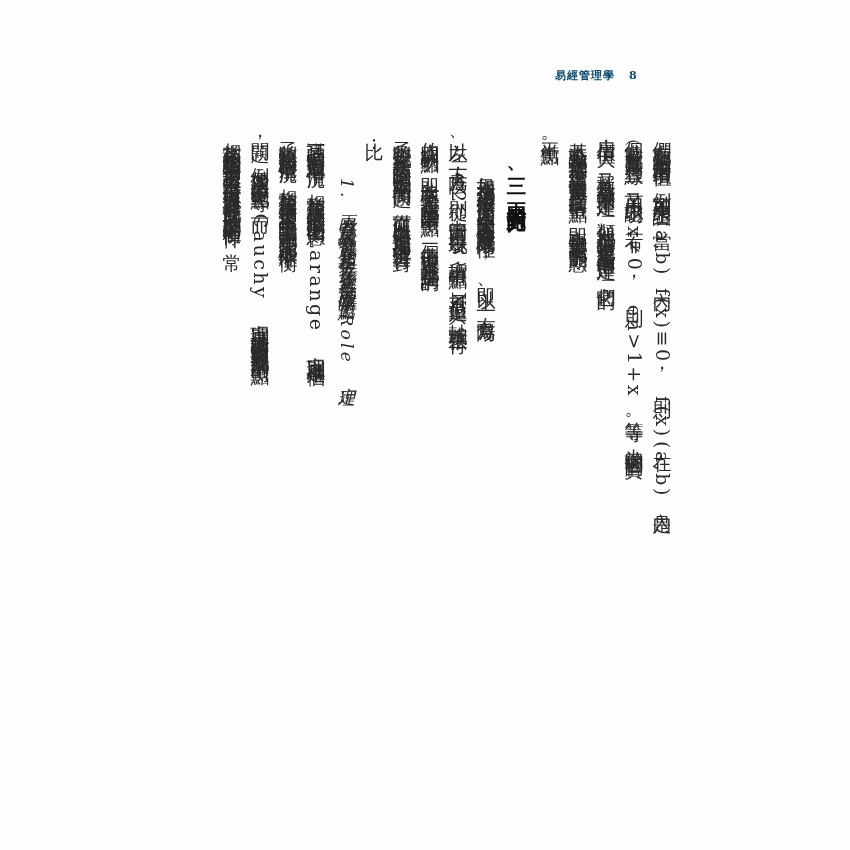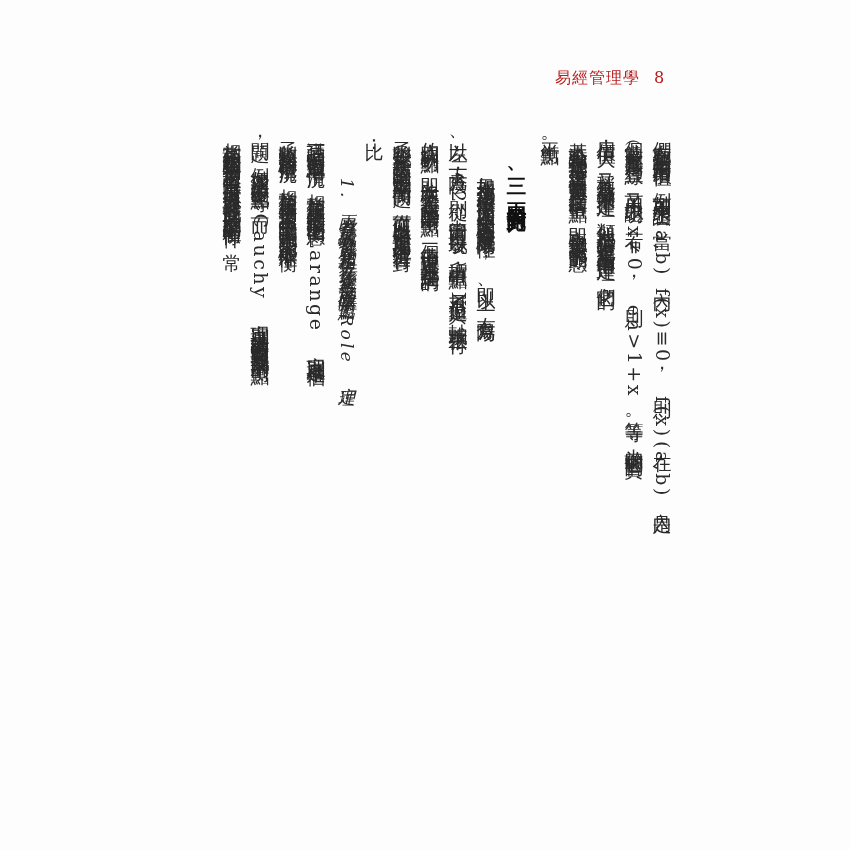--- a/index.html
+++ b/index.html
@@ -10,22 +10,22 @@
     overflow: hidden;
     font-family: "DejaVu Serif", "Liberation Serif", serif;
     color: #222;
   }
   .page {
     position: absolute; left: 0; top: 0; width: 850px; height: 850px;
     background: #fdfdfd;
   }
   .header {
     position: absolute; top: 68px; left: 555px;
-    font-size: 16px; font-weight: normal; letter-spacing: 1px;
-    color: #b91c1c;
+    font-size: 11px; font-weight: bold; letter-spacing: 1px;
+    color: #0c4a6e;
   }
   .header .pn { margin-left: 14px; }
   .col {
     position: absolute;
     top: 127px;
     writing-mode: vertical-rl;
     font-size: 19px;
     line-height: 26px;
     letter-spacing: 2.5px;
     white-space: nowrap;

